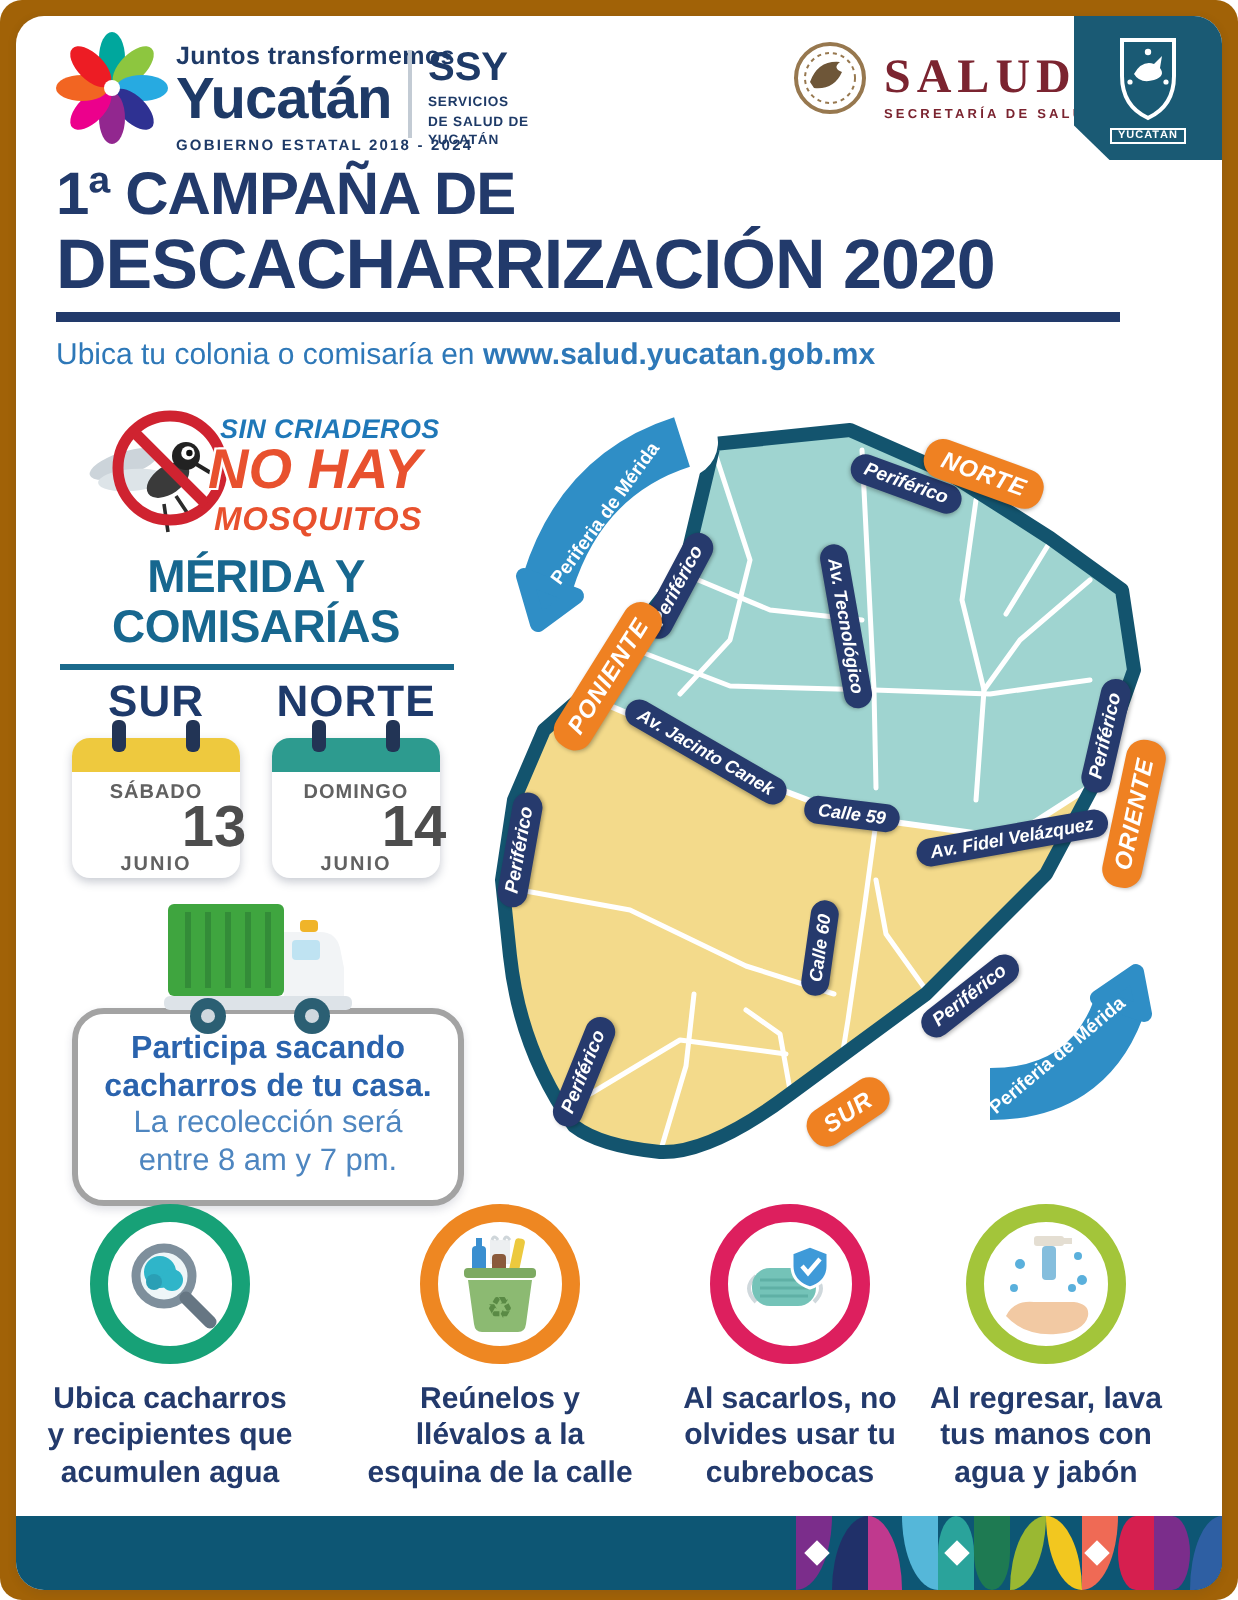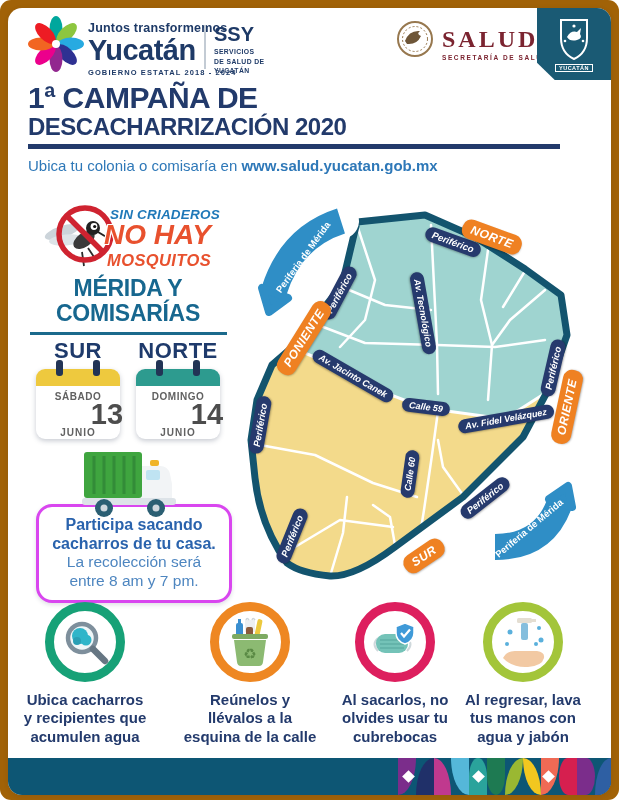--- a/index.html
+++ b/index.html
@@ -22,21 +22,21 @@
   .salud-sub{font-size:6.5px;font-weight:700;color:#7b2430;letter-spacing:1.6px;margin-top:3px;}
   .state-badge{left:529px;top:0;width:74px;height:72px;background:#1a5a74;
                clip-path:polygon(0 0,100% 0,100% 100%,24% 100%,0 76%);
                display:flex;flex-direction:column;align-items:center;justify-content:center;}
   .state-badge-label{font-size:5.5px;font-weight:700;color:#fff;border:1px solid #fff;
                      padding:0 3px;margin-top:1px;letter-spacing:.5px;}
 
   
   .title-block{left:20px;top:74px;width:560px;}
   .title-l1{font-size:30px;font-weight:800;color:#223a6b;letter-spacing:-.5px;line-height:1.06;}
-  .title-l2{font-size:24px;font-weight:900;color:#223a6b;letter-spacing:-.5px;line-height:1.06;}
+  .title-l2{font-size:35px;font-weight:900;color:#223a6b;letter-spacing:-.5px;line-height:1.06;}
   .title-rule{width:532px;height:5px;background:#223a6b;margin-top:5px;}
   .subtitle{margin-top:8px;font-size:15px;color:#2e78b8;}
   .subtitle b{font-weight:800;}
 
   
   .mosq{left:28px;top:190px;width:215px;height:84px;}
   .mosq-l1{left:74px;top:9px;font-size:13.5px;font-weight:800;font-style:italic;color:#1f78b8;letter-spacing:.2px;}
   .mosq-l2{left:68px;top:21px;font-size:28px;font-weight:900;font-style:italic;color:#e8512e;
            text-shadow:-1px -1px 0 #fff,1px -1px 0 #fff,-1px 1px 0 #fff,1px 1px 0 #fff;}
   .mosq-l3{left:71px;top:53px;font-size:16.5px;font-weight:900;font-style:italic;color:#e8512e;letter-spacing:.4px;}
@@ -48,21 +48,21 @@
   .zone-label{top:330px;width:84px;text-align:center;font-size:22px;font-weight:900;color:#1e3a6b;letter-spacing:.5px;}
   .calendar{top:352px;width:84px;height:80px;}
   .cal-body{position:absolute;left:0;top:9px;width:84px;height:70px;background:#fff;border-radius:9px;
             box-shadow:0 2px 5px rgba(40,50,80,.25);}
   .cal-band{position:absolute;left:0;top:9px;width:84px;height:17px;border-radius:9px 9px 0 0;}
   .cal-peg{position:absolute;top:0;width:7px;height:16px;border-radius:3px;background:#223455;}
   .cal-day{position:absolute;left:0;top:31px;width:84px;text-align:center;font-size:10px;font-weight:700;color:#616161;letter-spacing:.5px;}
   .cal-date{position:absolute;left:0;top:40px;width:84px;text-align:center;font-size:29px;font-weight:900;color:#4d4d4d;line-height:1;padding-left:29px;}
   .cal-month{position:absolute;left:0;top:67px;width:84px;text-align:center;font-size:10px;font-weight:700;color:#616161;letter-spacing:1px;}
 
-  .callout{left:28px;top:496px;width:182px;background:#fff;border:3px solid #d946ef;border-radius:16px;
+  .callout{left:28px;top:496px;width:182px;background:#fff;border:3px solid #a3a3a3;border-radius:16px;
            padding:8px 4px 9px 4px;text-align:center;box-shadow:0 2px 4px rgba(40,50,80,.15);}
   .callout-bold{font-size:16px;font-weight:800;color:#2a63ad;line-height:1.2;}
   .callout-normal{font-size:15.5px;color:#4e86c0;line-height:1.2;}
 
   
   .map{left:237px;top:187px;width:366px;height:412px;}
   .pill{position:absolute;white-space:nowrap;color:#fff;border-radius:9px;
         box-shadow:0 1px 2px rgba(0,0,0,.3);transform-origin:center;}
   .pill.road{background:#263a6d;font-size:9.5px;font-weight:700;font-style:italic;padding:2px 7px;}
   .pill.street{background:#263a6d;font-size:9px;font-weight:700;font-style:italic;padding:2px 7px;}

